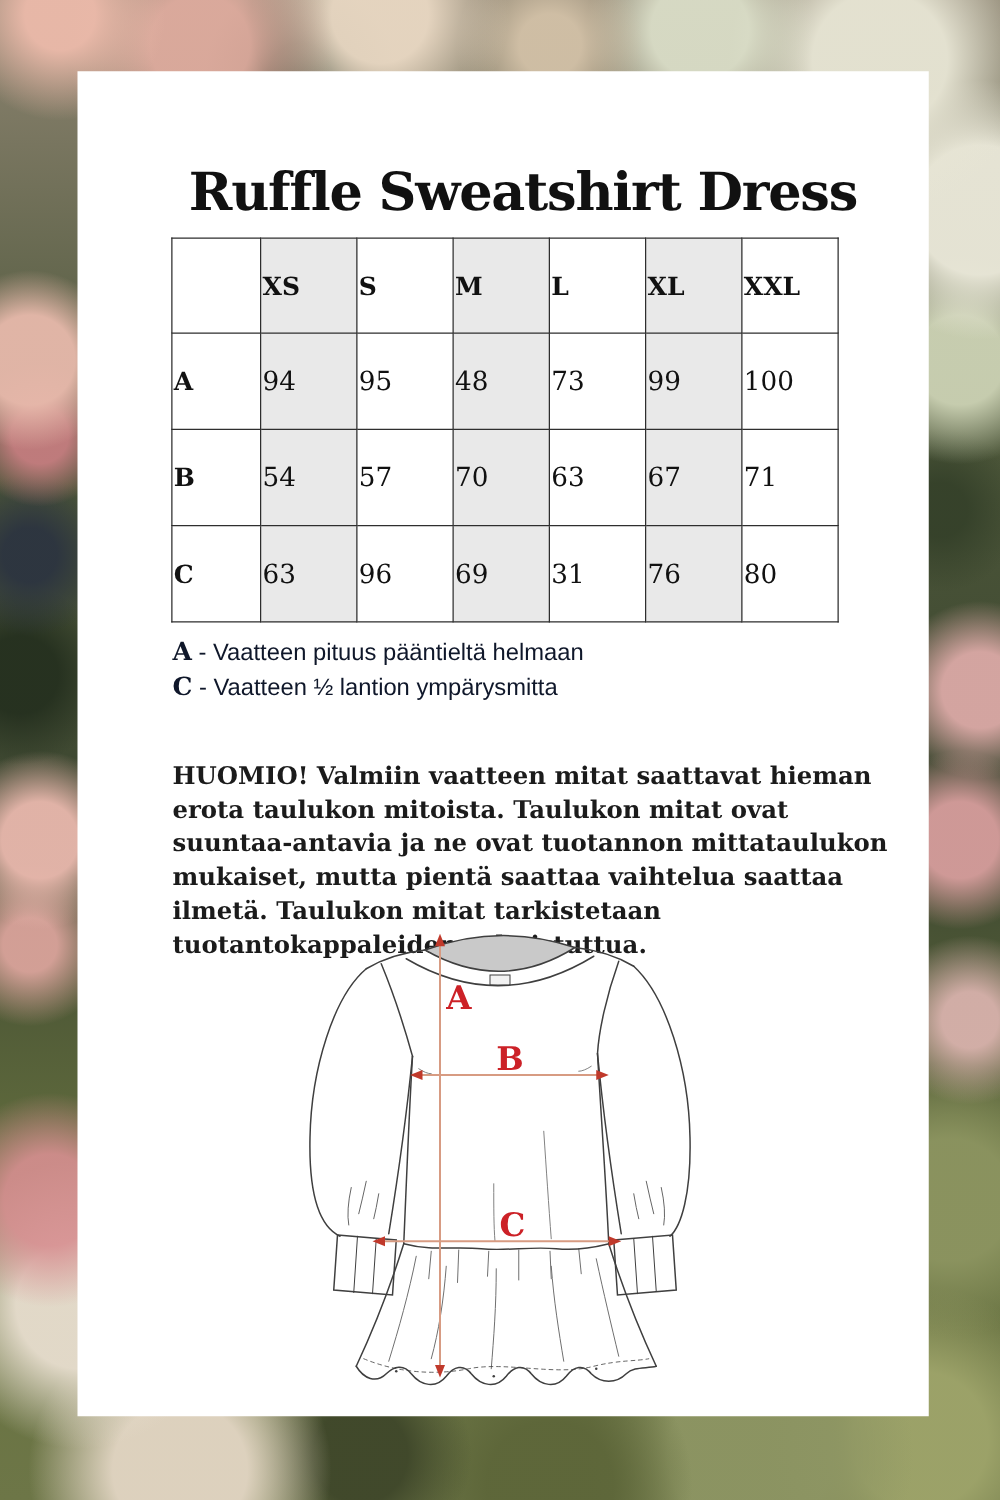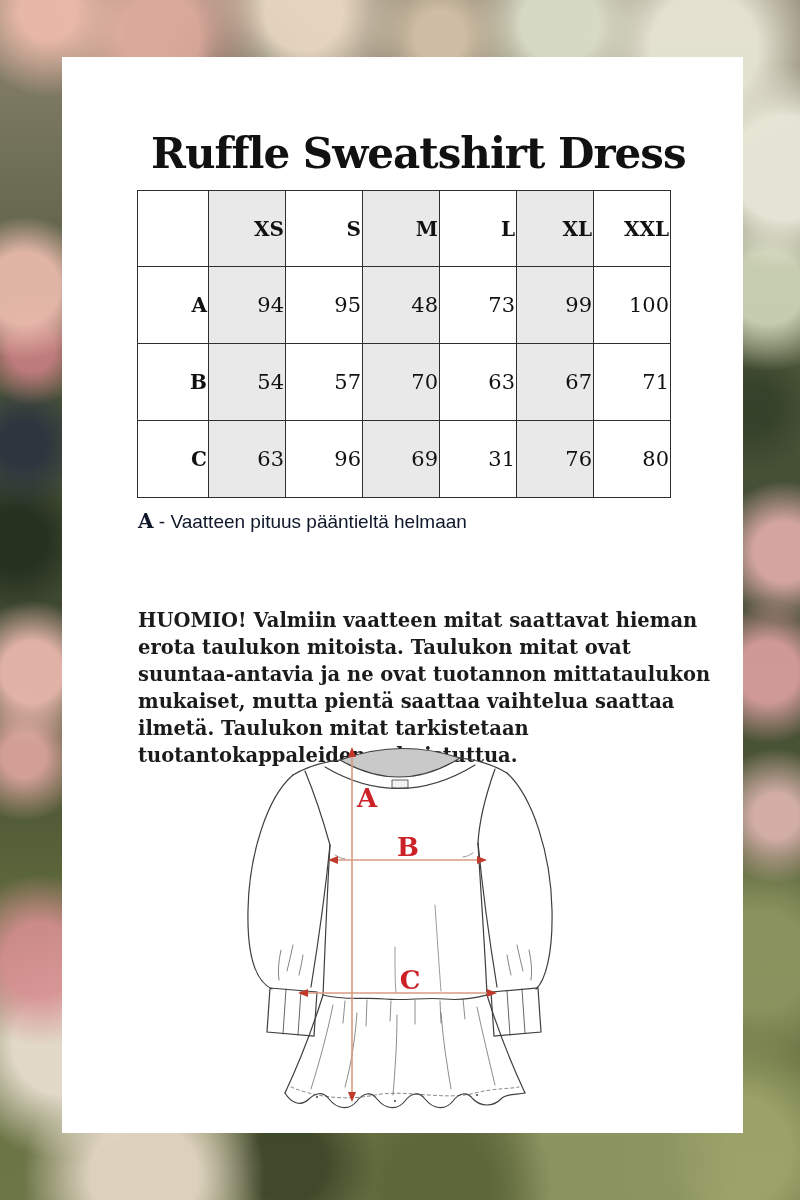--- a/index.html
+++ b/index.html
@@ -58,21 +58,21 @@
   }
   
   table.size{
     position:absolute;left:75px;top:133px;width:533px;
     border-collapse:collapse;table-layout:fixed;
     font-family:"DejaVu Serif", serif;color:#111111;
   }
   table.size col.c0{width:71px;}
   table.size col.cn{width:77px;}
   table.size td{
-    border:1px solid #2e2e2e;text-align:right;vertical-align:middle;
+    border:1px solid #2e2e2e;text-align:left;vertical-align:middle;
     font-size:21px;background:#ffffff;
   }
   table.size tr.hdr td{height:73px;font-weight:bold;font-size:20px;}
   table.size tr.row td{height:74px;}
   table.size td.rowlabel{font-weight:bold;font-size:20px;}
   table.size td:nth-child(2),
   table.size td:nth-child(4),
   table.size td:nth-child(6){background:#e9e9e9;}
   
   .legend{position:absolute;left:76px;top:450px;color:#0f172a;}
@@ -145,20 +145,23 @@
           <td>31</td>
           <td>76</td>
           <td>80</td>
         </tr>
       </tbody>
     </table>
 
     <div class="legend">
       <div class="legend-line">
         <span class="legend-key">A</span><span class="legend-text"> - </span><span class="legend-text">Vaatteen pituus pääntieltä helmaan</span>
+      </div>
+      <div class="legend-line">
+        <span class="legend-key">C</span><span class="legend-text"> - </span><span class="legend-text">Vaatteen ½ lantion ympärysmitta</span>
       </div>
     </div>
 
     <p class="note">HUOMIO! Valmiin vaatteen mitat saattavat hieman erota taulukon mitoista. Taulukon mitat ovat suuntaa-antavia ja ne ovat tuotannon mittataulukon mukaiset, mutta pientä saattaa vaihtelua saattaa ilmetä. Taulukon mitat tarkistetaan tuotantokappaleiden valmistuttua.</p>
 
     <svg class="sketch" width="320" height="370" viewBox="0 0 320 370" xmlns="http://www.w3.org/2000/svg">
 
       <g stroke="#3f3f3f" stroke-width="1.2" fill="none" stroke-linecap="round">
 
         <path d="M95,15 Q155,-7 215,13 Q156,50 95,15 Z" fill="#c9c9c9"></path>

